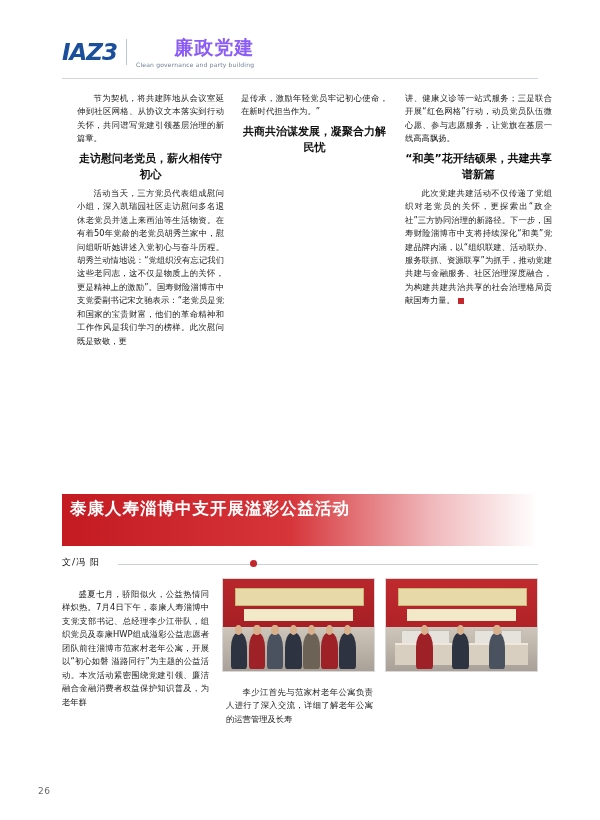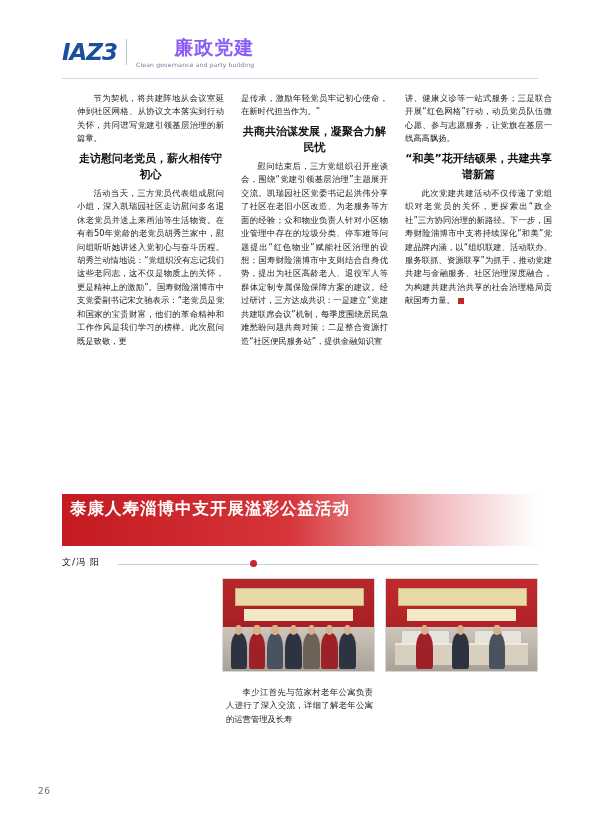--- a/index.html
+++ b/index.html
@@ -318,21 +318,20 @@
 
     <div class="col">
       <p class="para">节为契机，将共建阵地从会议室延伸到社区网格、从协议文本落实到行动关怀，共同谱写党建引领基层治理的新篇章。</p>
       <div class="subhead">走访慰问老党员，薪火相传守初心</div>
       <p class="para">活动当天，三方党员代表组成慰问小组，深入凯瑞园社区走访慰问多名退休老党员并送上来画油等生活物资。在有着50年党龄的老党员胡秀兰家中，慰问组听听她讲述入党初心与奋斗历程。胡秀兰动情地说：“党组织没有忘记我们这些老同志，这不仅是物质上的关怀，更是精神上的激励”。国寿财险淄博市中支党委副书记宋文驰表示：“老党员是党和国家的宝贵财富，他们的革命精神和工作作风是我们学习的榜样。此次慰问既是致敬，更</p>
     </div>
 
     <div class="col">
       <p class="para noindent">是传承，激励年轻党员牢记初心使命，在新时代担当作为。”</p>
       <div class="subhead">共商共治谋发展，凝聚合力解民忧</div>
-      <p class="para">慰问结束后，三方党组织召开座谈会，围绕“党建引领基层治理”主题展开交流。凯瑞园社区党委书记起洪伟分享了社区在老旧小区改造、为老服务等方面的经验；众和物业负责人针对小区物业管理中存在的垃圾分类、停车难等问题提出“红色物业”赋能社区治理的设想；国寿财险淄博市中支则结合自身优势，提出为社区高龄老人、退役军人等群体定制专属保险保障方案的建议。经过研讨，三方达成共识：一是建立“党建共建联席会议”机制，每季度围绕居民急难愁盼问题共商对策；二是整合资源打造“社区便民服务站”，提供金融知识宣</p>
     </div>
 
     <div class="col">
       <p class="para noindent">讲、健康义诊等一站式服务；三是联合开展“红色网格”行动，动员党员队伍微心愿、参与志愿服务，让党旗在基层一线高高飘扬。</p>
       <div class="subhead">“和美”花开结硕果，共建共享谱新篇</div>
       <p class="para"><span>此次党建共建活动不仅传递了党组织对老党员的关怀，更探索出“政企社”三方协同治理的新路径。下一步，国寿财险淄博市中支将持续深化“和美”党建品牌内涵，以“组织联建、活动联办、服务联抓、资源联享”为抓手，推动党建共建与金融服务、社区治理深度融合，为构建共建共治共享的社会治理格局贡献国寿力量。</span><span class="endmark"></span></p>
     </div>
 
   </div>
 
@@ -377,20 +376,23 @@
       <div class="table"></div>
       <div class="people">
         <div class="p red" style="left:20%"></div>
         <div class="p" style="left:44%"></div>
         <div class="p lt" style="left:68%"></div>
       </div>
     </div>
   </div>
 
   <div class="cols-bottom">
+    <div class="col-b">
+      <p class="para">盛夏七月，骄阳似火，公益热情同样炽热。7月4日下午，泰康人寿淄博中支党支部书记、总经理李少江带队，组织党员及泰康HWP组成溢彩公益志愿者团队前往淄博市范家村老年公寓，开展以“初心如磐 溢路同行”为主题的公益活动。本次活动紧密围绕党建引领、廉洁融合金融消费者权益保护知识普及，为老年群</p>
+    </div>
     <div class="col-b"></div>
     <div class="col-b"></div>
   </div>
 
   <div class="cols-bottom2">
     <div class="col-b"></div>
     <div class="col-b">
       <p class="para">李少江首先与范家村老年公寓负责人进行了深入交流，详细了解老年公寓的运营管理及长寿</p>
     </div>
   </div>

